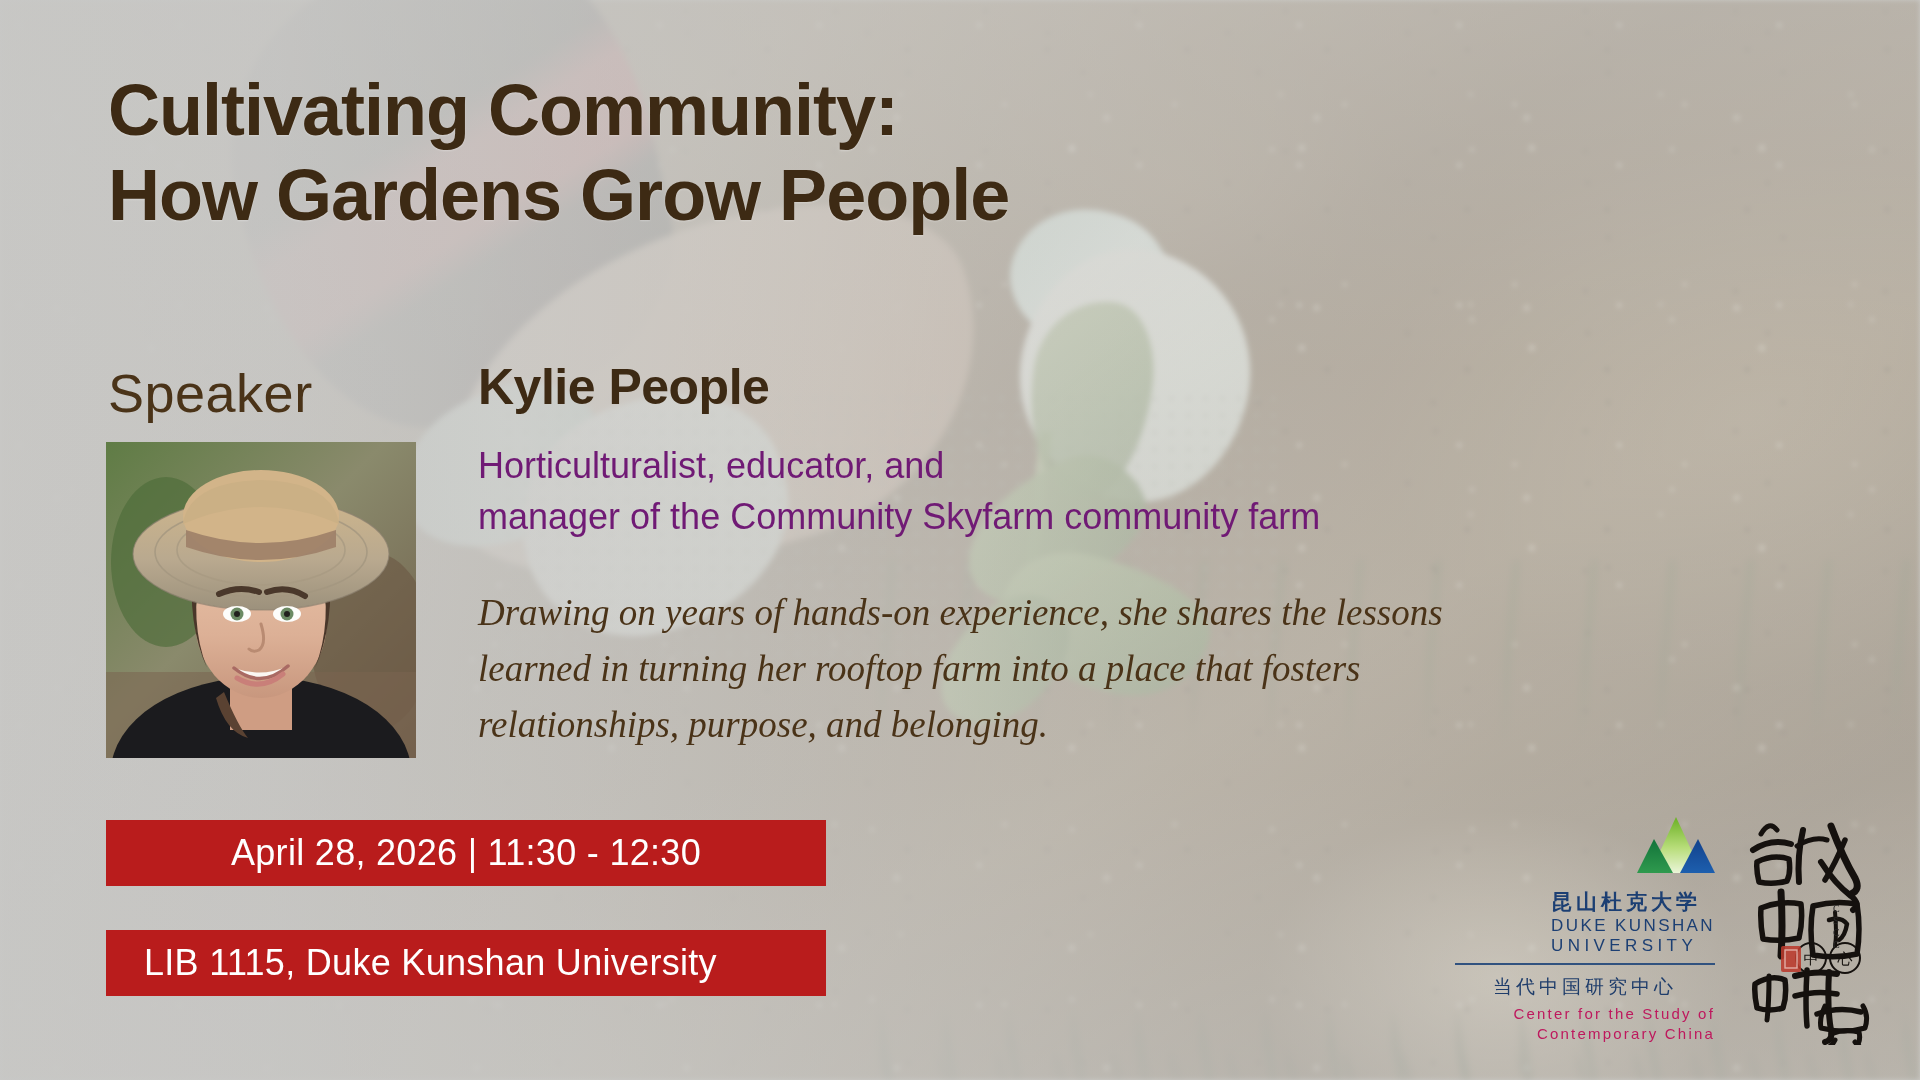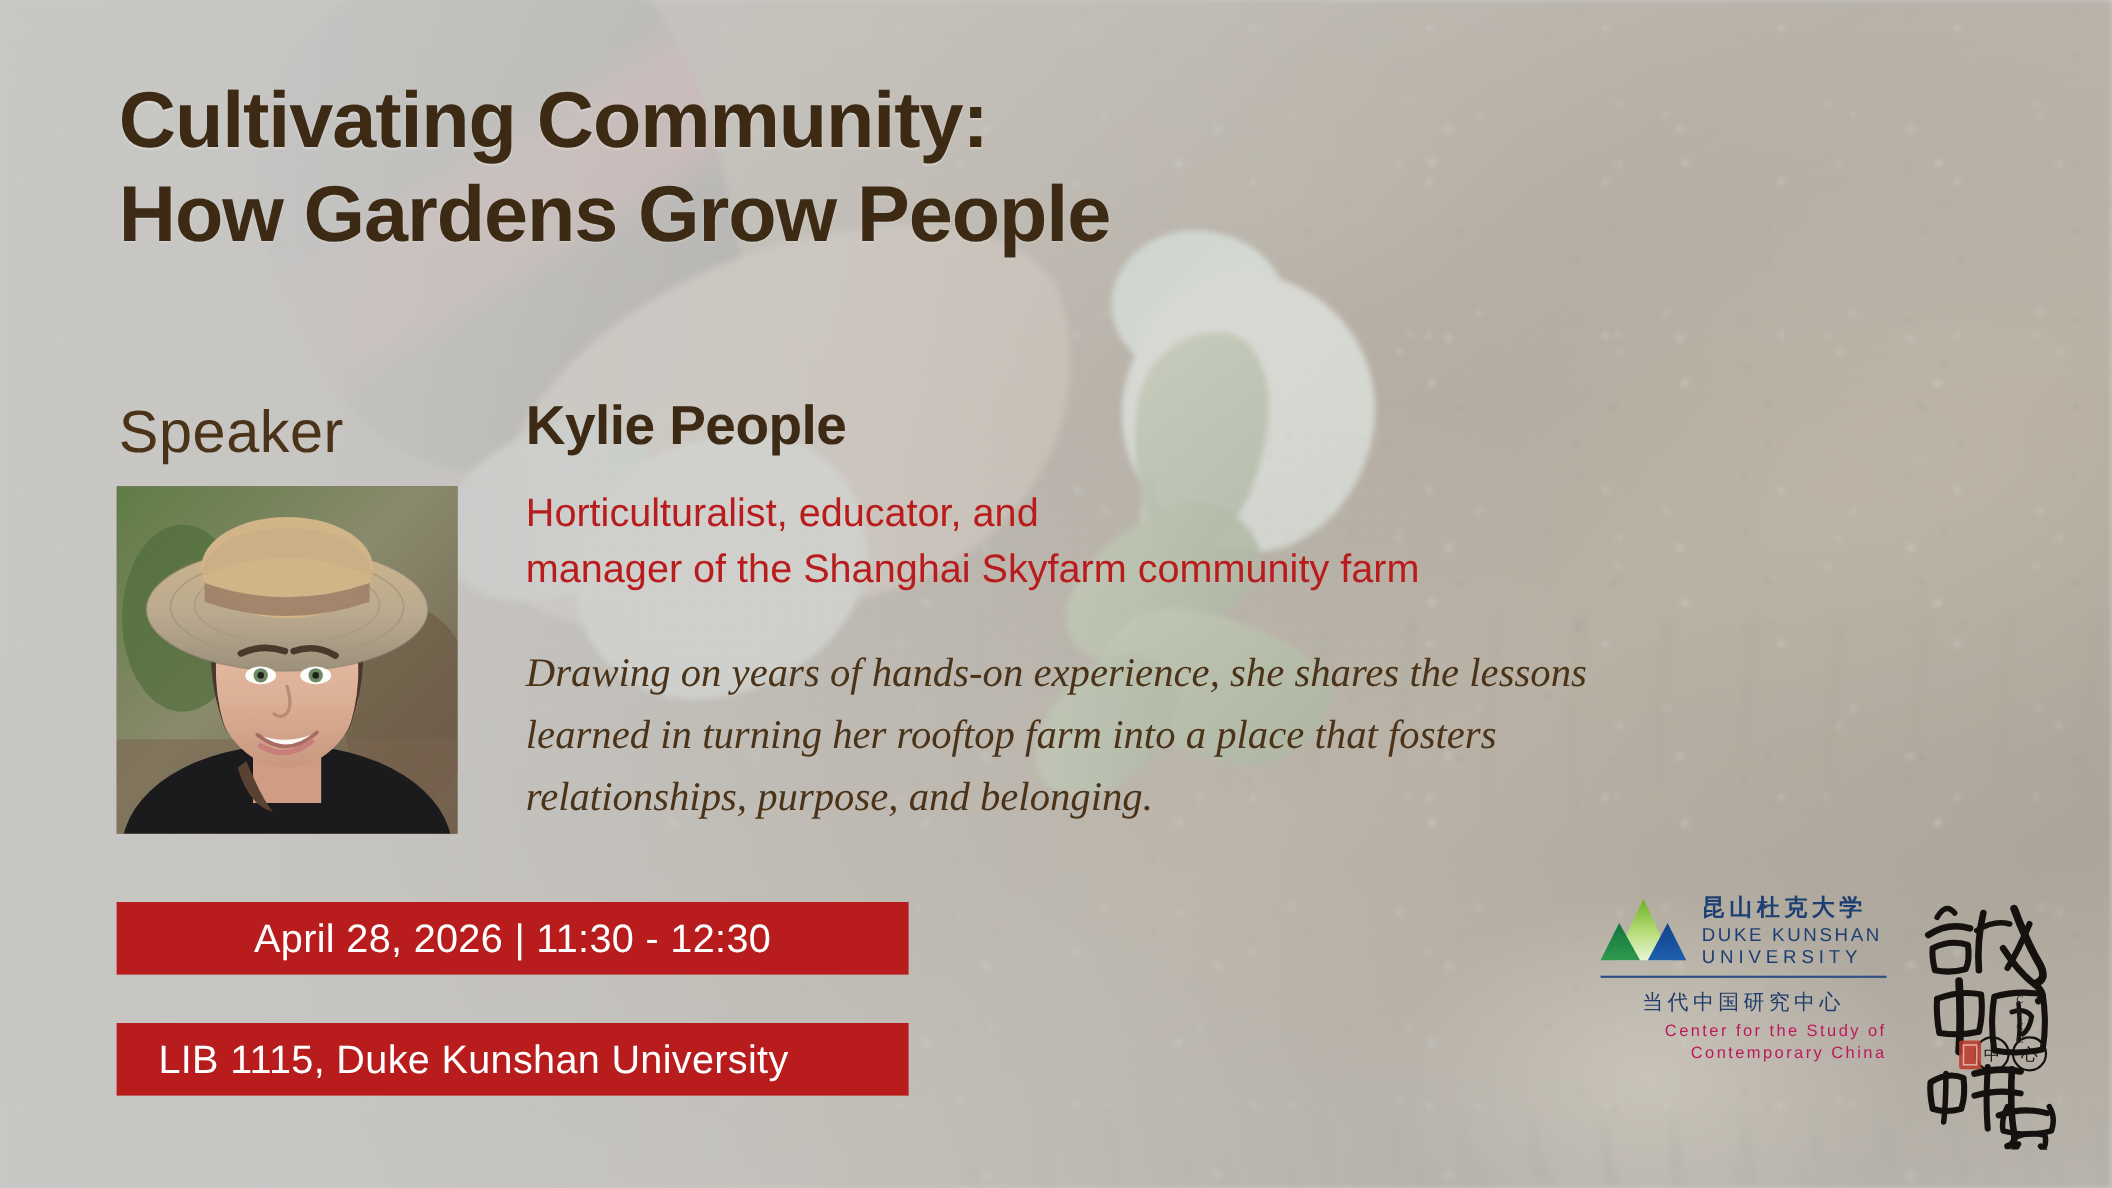--- a/index.html
+++ b/index.html
@@ -157,21 +157,21 @@
     overflow:hidden; background:#7a6a58;
   }
   .headshot svg { display:block; width:100%; height:100%; }
 
   .speaker-name {
     position:absolute; left:478px; top:358px;
     font-size:50px; font-weight:bold; color:#3d2a14; letter-spacing:-.5px;
   }
   .speaker-role {
     position:absolute; left:478px; top:440px; width:1120px;
-    font-size:36px; font-weight:300; line-height:1.42; color:#b91c1c;
+    font-size:36px; font-weight:300; line-height:1.42; color:#701a75;
   }
   .speaker-role span { display:block; white-space:nowrap; }
 
   .quote {
     position:absolute; left:478px; top:585px; width:1420px;
     font-family:"Liberation Serif", serif;
     font-style:italic; font-size:37px; line-height:1.52; color:#4a3318;
   }
   .quote span { display:block; white-space:nowrap; }
 
@@ -179,21 +179,21 @@
     position:absolute; left:106px;
     background:#b91c1c; color:#ffffff;
     display:flex; align-items:center;
     font-weight:300; letter-spacing:.3px;
   }
   .banner-date { top:820px; width:720px; height:66px; font-size:36px; justify-content:center; }
   .banner-place { top:930px; width:720px; height:66px; font-size:36px; padding-left:38px; }
 
   
   .logo-block { position:absolute; left:1455px; top:815px; width:260px; }
-  .dku-logo { display:flex; align-items:flex-start; gap:14px; }
+  .dku-logo { display:flex; align-items:flex-end; gap:14px;flex-direction:column; }
   .dku-mark { width:78px; height:62px; flex:none; }
   .dku-words { display:flex; flex-direction:column; line-height:1; }
   .dku-cn { font-size:21px; color:#1c3f73; letter-spacing:4px; font-weight:bold; white-space:nowrap; }
   .dku-en1 { font-size:17px; color:#1c3f73; letter-spacing:2.4px; margin-top:5px; white-space:nowrap; }
   .dku-en2 { font-size:17px; color:#1c3f73; letter-spacing:4.4px; margin-top:3px; white-space:nowrap; }
   .logo-rule { height:1.5px; background:#31527f; margin:9px 0 9px 0; width:100%; }
   .cscc-cn { font-size:19px; color:#1f3d6b; letter-spacing:4px; white-space:nowrap; }
   .cscc-en { font-size:15px; color:#be185d; letter-spacing:2.2px; margin-top:4px; line-height:1.35; text-align:right; }
 
   .seal { position:absolute; left:1735px; top:800px; width:170px; height:245px; }
@@ -292,21 +292,21 @@
         <path d="M128 226 q27 20 54 -2 q-26 12 -54 2z" fill="#faf7f2"></path>
         <path d="M128 226 q27 22 54 -2" stroke="#a96a63" stroke-width="3.5" fill="none" stroke-linecap="round"></path>
         <path d="M131 236 q24 14 46 -4" stroke="#c97f79" stroke-width="5" fill="none" stroke-linecap="round"></path>
       </svg>
     </div>
 
     <div class="speaker-name">Kylie People</div>
 
     <div class="speaker-role">
       <span>Horticulturalist, educator, and</span>
-      <span>manager of the Shanghai Skyfarm community farm</span>
+      <span>manager of the Community Skyfarm community farm</span>
     </div>
 
     <div class="quote">
       <span>Drawing on years of hands-on experience, she shares the lessons</span>
       <span>learned in turning her rooftop farm into a place that fosters</span>
       <span>relationships, purpose, and belonging.</span>
     </div>
 
     <div class="banner banner-date">
       <span>April 28, 2026 | 11:30 - 12:30</span>

